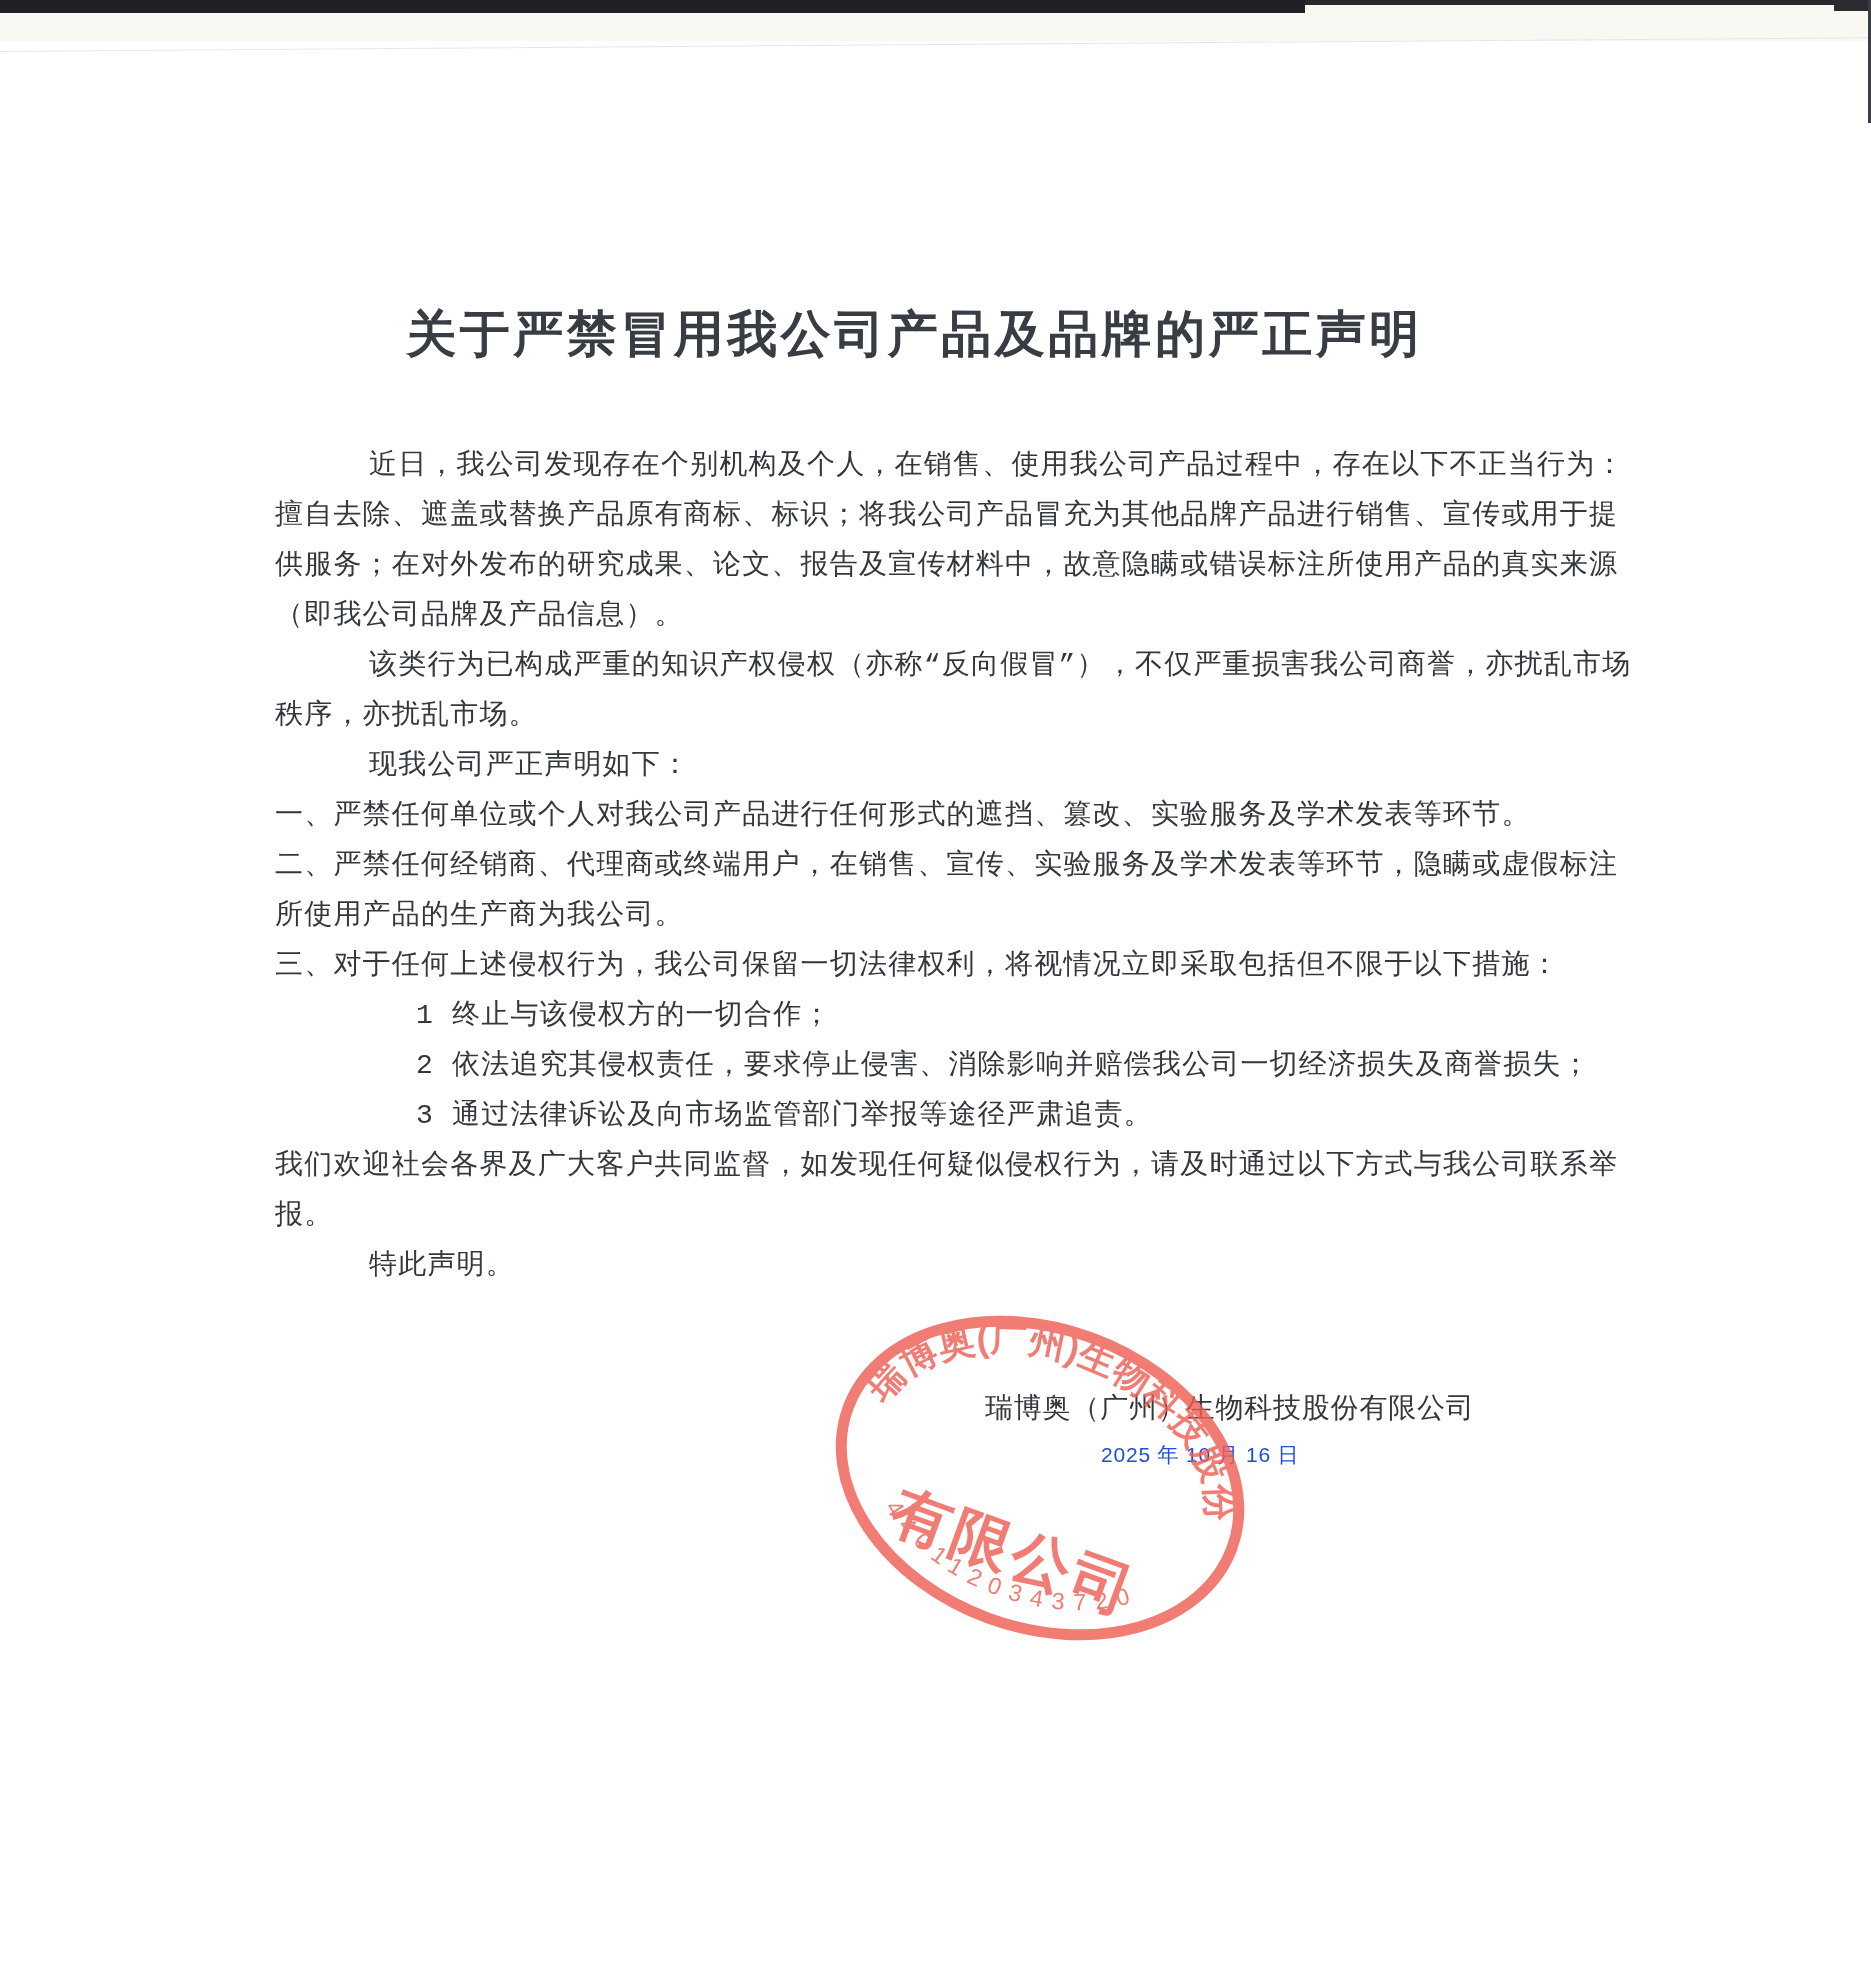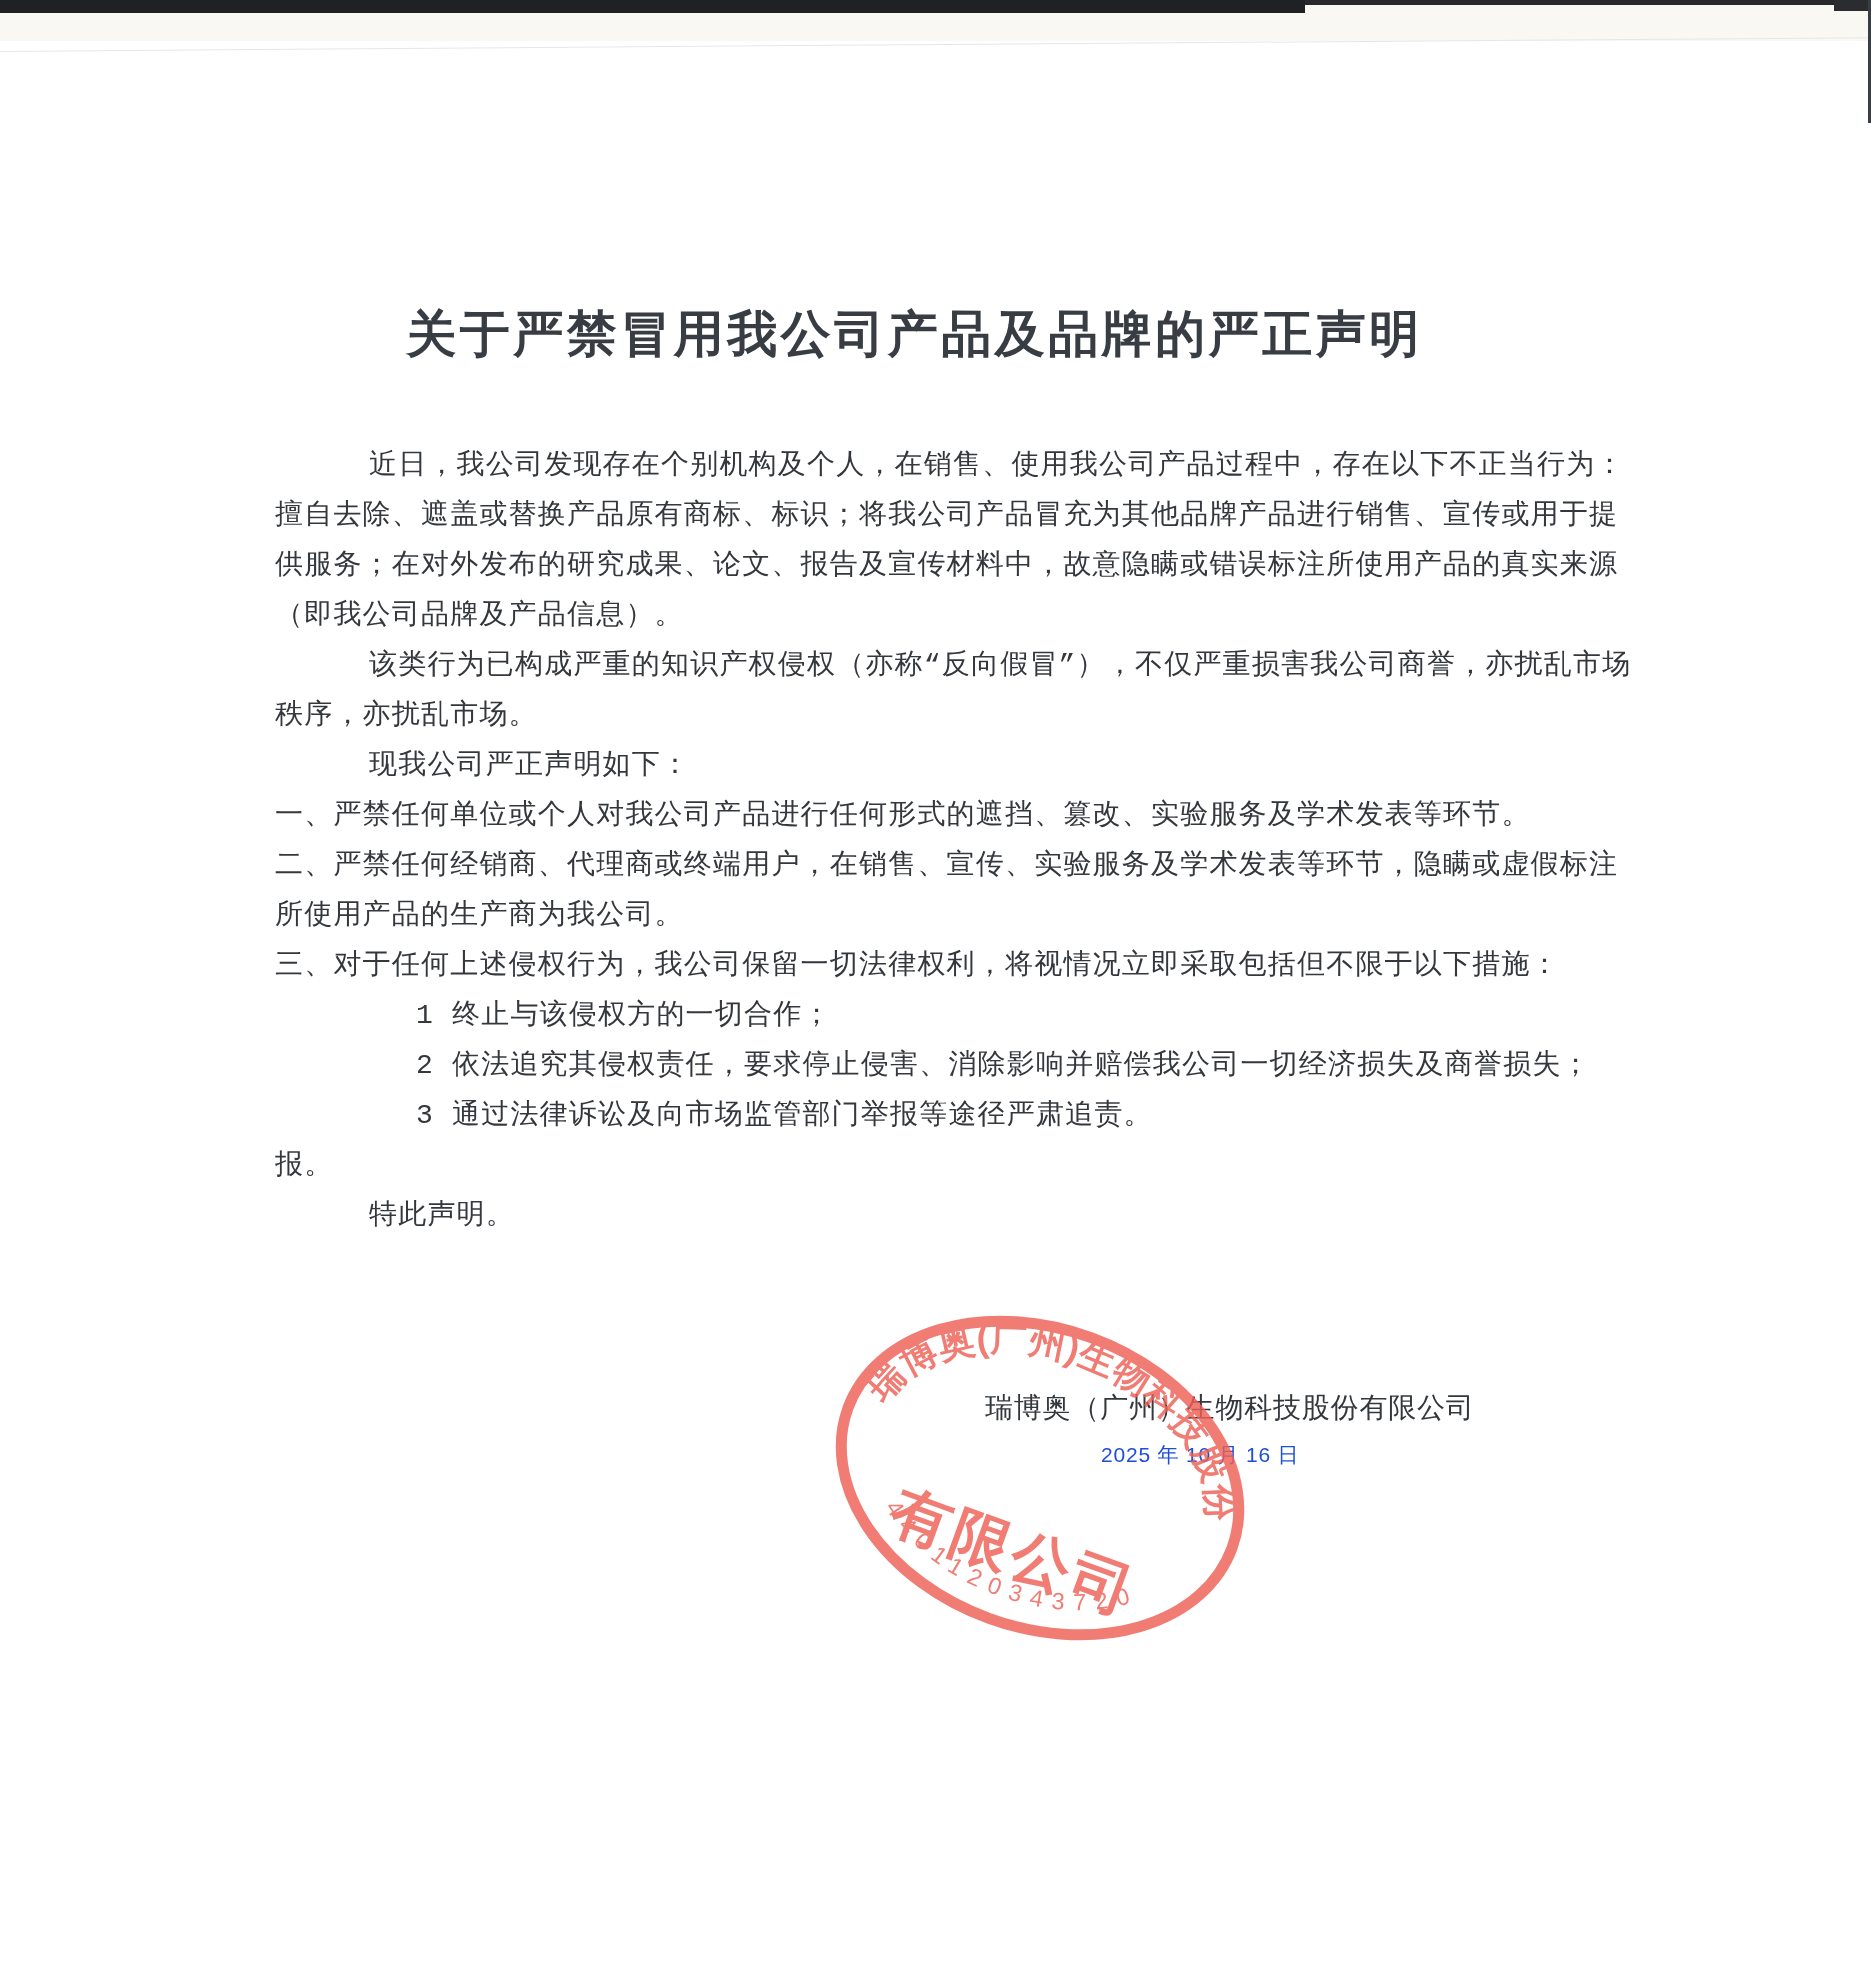--- a/index.html
+++ b/index.html
@@ -116,20 +116,21 @@
       <div class="body-line indent-para">该类行为已构成严重的知识产权侵权（亦称“反向假冒”），不仅严重损害我公司商誉，亦扰乱市场</div>
       <div class="body-line indent-none">秩序，亦扰乱市场。</div>
       <div class="body-line indent-para">现我公司严正声明如下：</div>
       <div class="body-line indent-none">一、严禁任何单位或个人对我公司产品进行任何形式的遮挡、篡改、实验服务及学术发表等环节。</div>
       <div class="body-line indent-none">二、严禁任何经销商、代理商或终端用户，在销售、宣传、实验服务及学术发表等环节，隐瞒或虚假标注</div>
       <div class="body-line indent-none">所使用产品的生产商为我公司。</div>
       <div class="body-line indent-none">三、对于任何上述侵权行为，我公司保留一切法律权利，将视情况立即采取包括但不限于以下措施：</div>
       <div class="body-line indent-sub">1  终止与该侵权方的一切合作；</div>
       <div class="body-line indent-sub">2  依法追究其侵权责任，要求停止侵害、消除影响并赔偿我公司一切经济损失及商誉损失；</div>
       <div class="body-line indent-sub">3  通过法律诉讼及向市场监管部门举报等途径严肃追责。</div>
+      <div class="body-line indent-none">我们欢迎社会各界及广大客户共同监督，如发现任何疑似侵权行为，请及时通过以下方式与我公司联系举</div>
       <div class="body-line indent-none">报。</div>
       <div class="body-line indent-para">特此声明。</div>
     </div>
 
   <div class="sig-company">瑞博奥（广州）生物科技股份有限公司</div>
   <div class="sig-date">2025 年 10 月 16 日</div>
 
   <svg class="seal-svg" viewBox="-720 -720 1440 1440" xmlns="http://www.w3.org/2000/svg">
     <g transform="rotate(20)">
       <defs>

